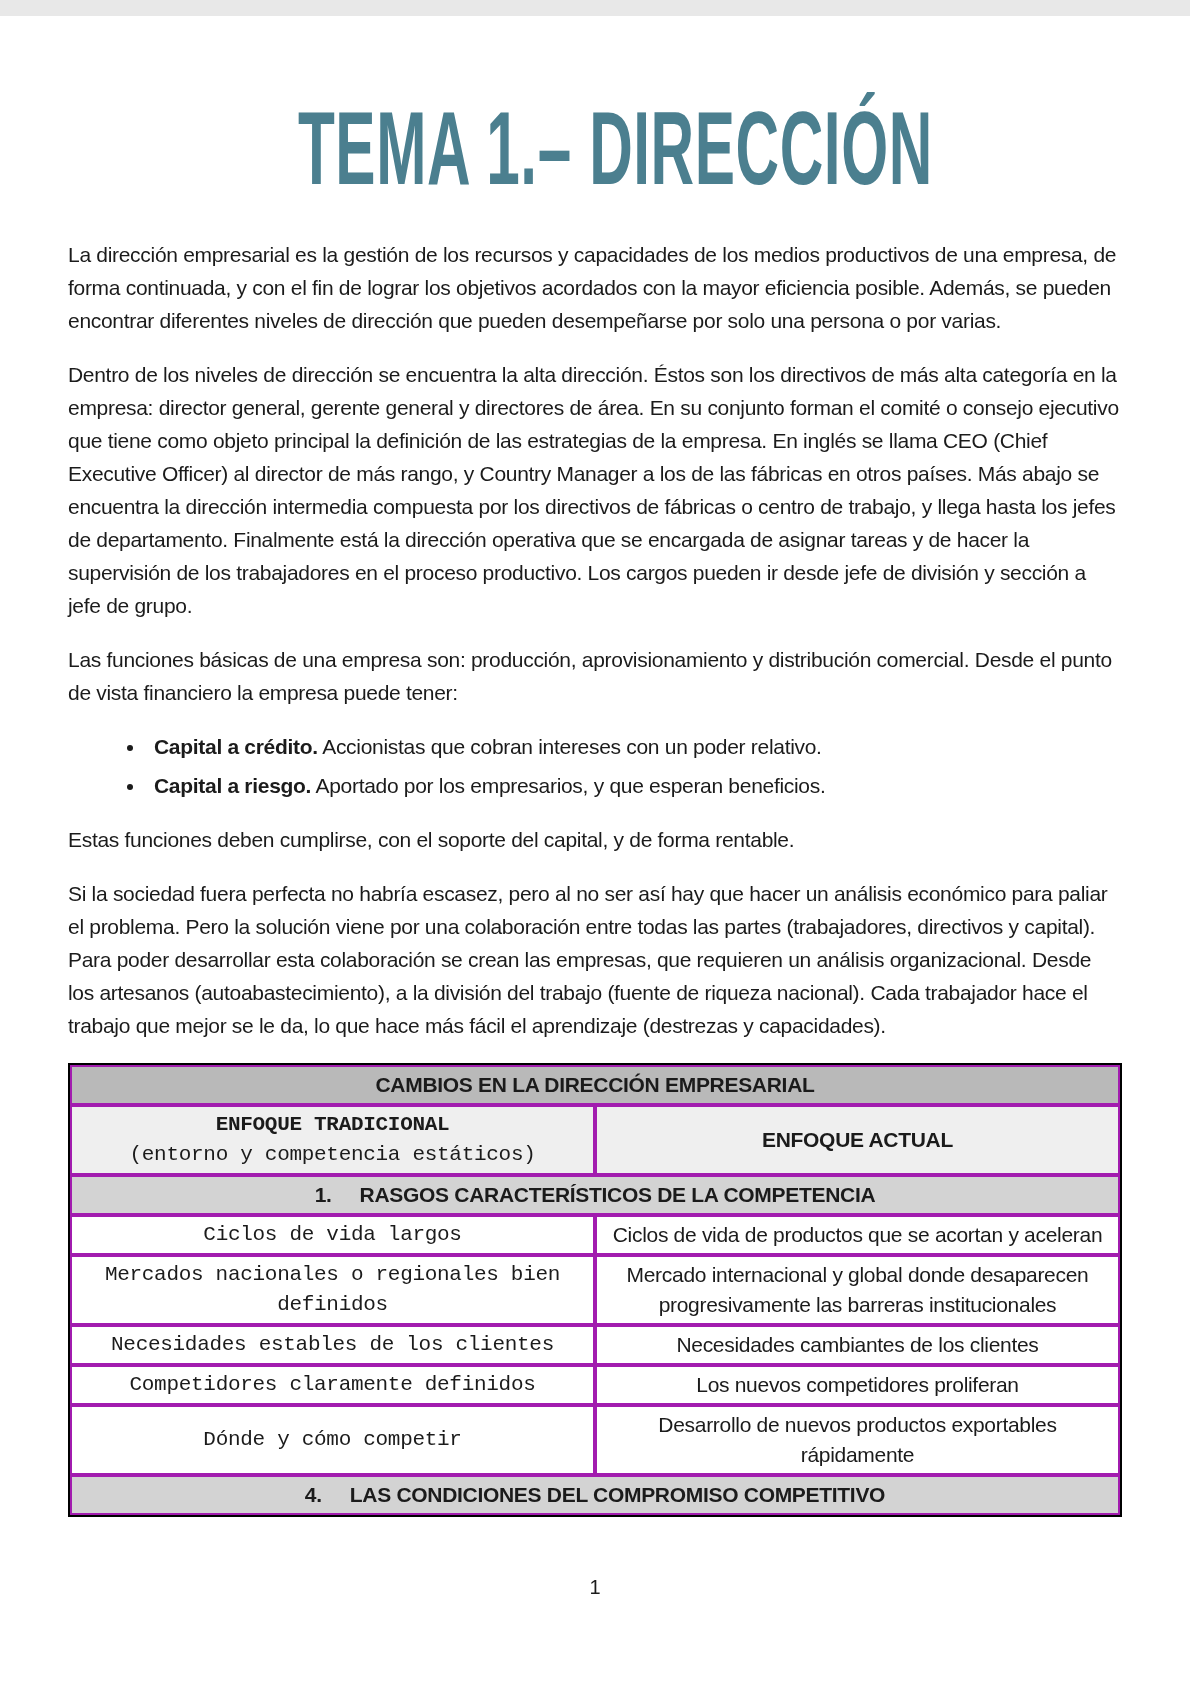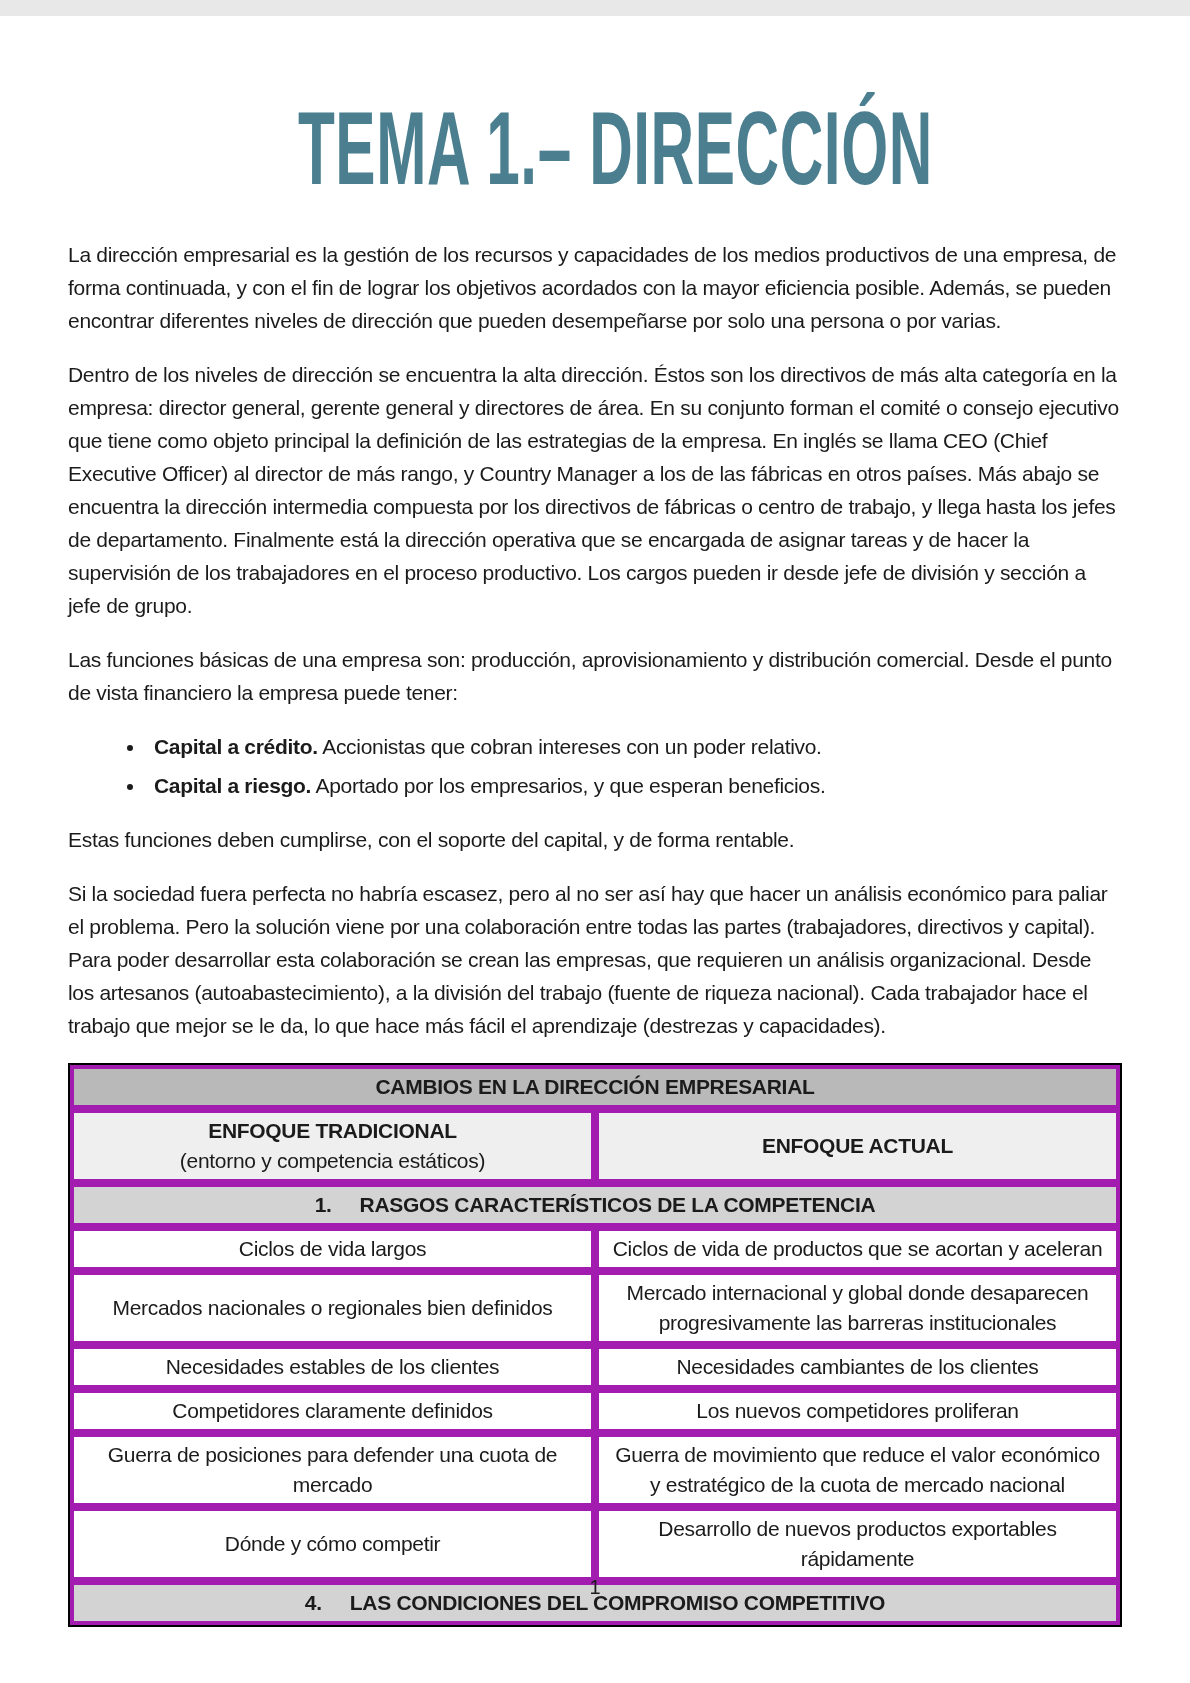--- a/index.html
+++ b/index.html
@@ -66,30 +66,30 @@
   
   .grid-table{
     width:100%;
     border-collapse:separate;
     border-spacing:0;
     border:2px solid #000;
     margin:6px 0 12px 0;
     table-layout:fixed;
   }
   .grid-table td{
-    border:4px solid #a21caf;
+    border:2px solid #a21caf;
     text-align:center;
     vertical-align:middle;
     font-size:21px;
     line-height:30px;
     letter-spacing:-0.3px;
     padding:3px 10px;
     box-sizing:border-box;
   }
-  .col-left{width:48.9%;}
+  .col-left{width:48.9%;font-family:Liberation Mono, monospace;}
   .th-main{
     background:var(--table_header_bg,#b9b9b9);
     font-weight:700;
     font-size:22px;
     padding:4px 10px;
   }
   .th-sub{background:var(--table_subheader_bg,#efefef);}
   .th-sub .b{font-weight:700;}
   .th-section{
     background:var(--table_section_bg,#d3d3d3);
@@ -157,24 +157,20 @@
       </tr>
       <tr>
         <td class="col-left">Necesidades estables de los clientes</td>
         <td>Necesidades cambiantes de los clientes</td>
       </tr>
       <tr>
         <td class="col-left">Competidores claramente definidos</td>
         <td>Los nuevos competidores proliferan</td>
       </tr>
 
-      <tr>
-        <td class="col-left">Guerra de posiciones para defender una cuota de mercado</td>
-        <td>Guerra de movimiento que reduce el valor económico y estratégico de la cuota de mercado nacional</td>
-      </tr>
 
       <tr>
         <td class="col-left">Dónde y cómo competir</td>
         <td>Desarrollo de nuevos productos exportables rápidamente</td>
       </tr>
 
       <tr>
         <td colspan="2" class="th-section"><span class="num">4.</span><span>LAS CONDICIONES DEL COMPROMISO COMPETITIVO</span></td>
       </tr>
 

